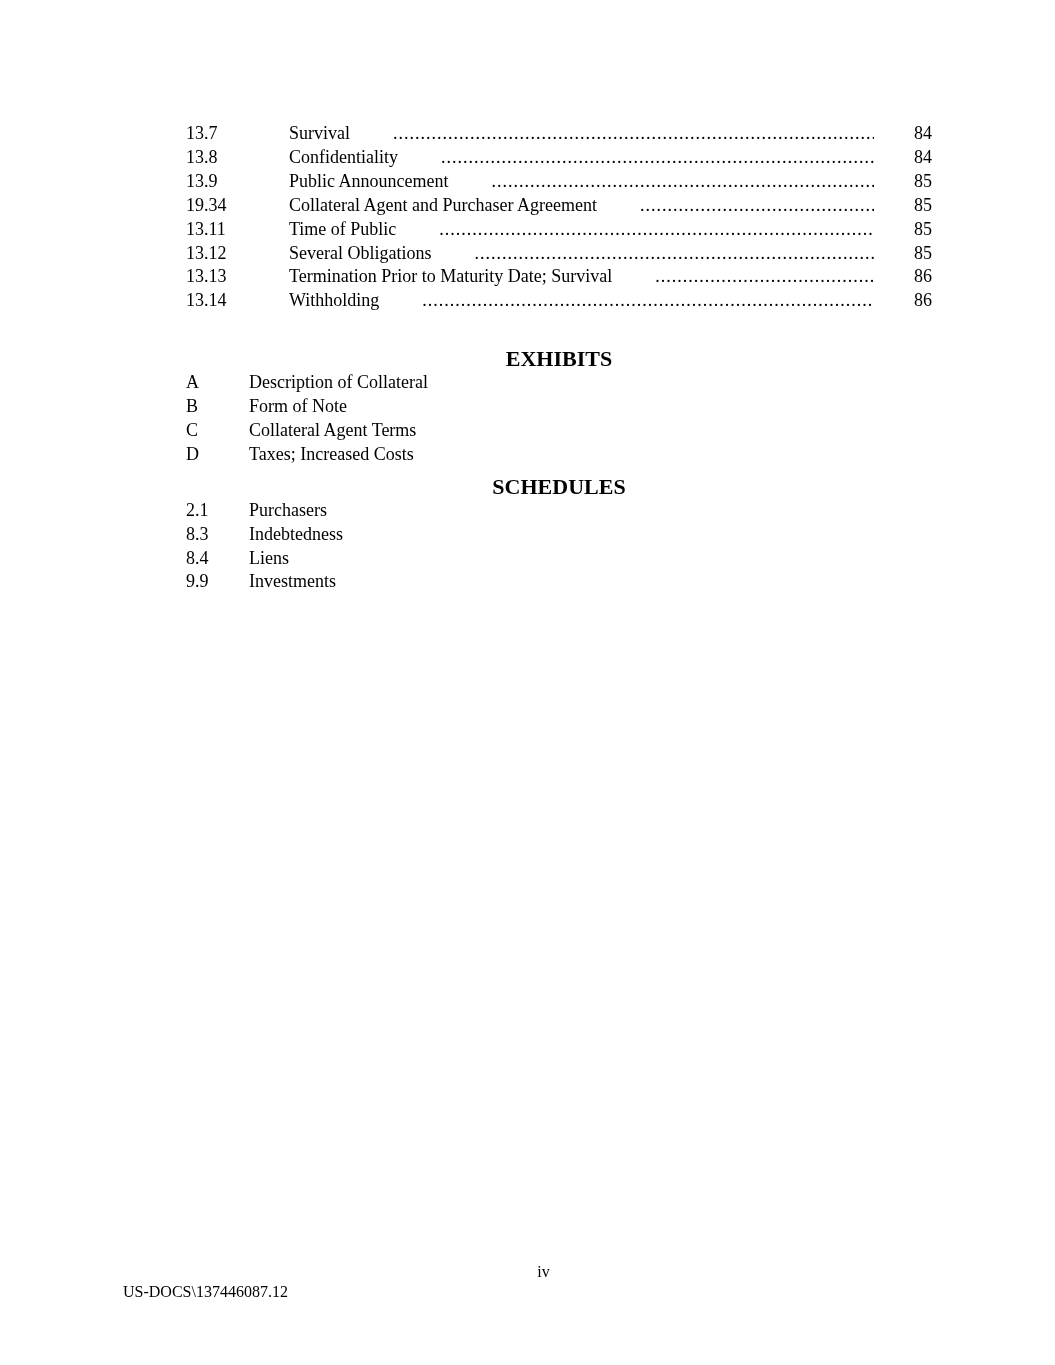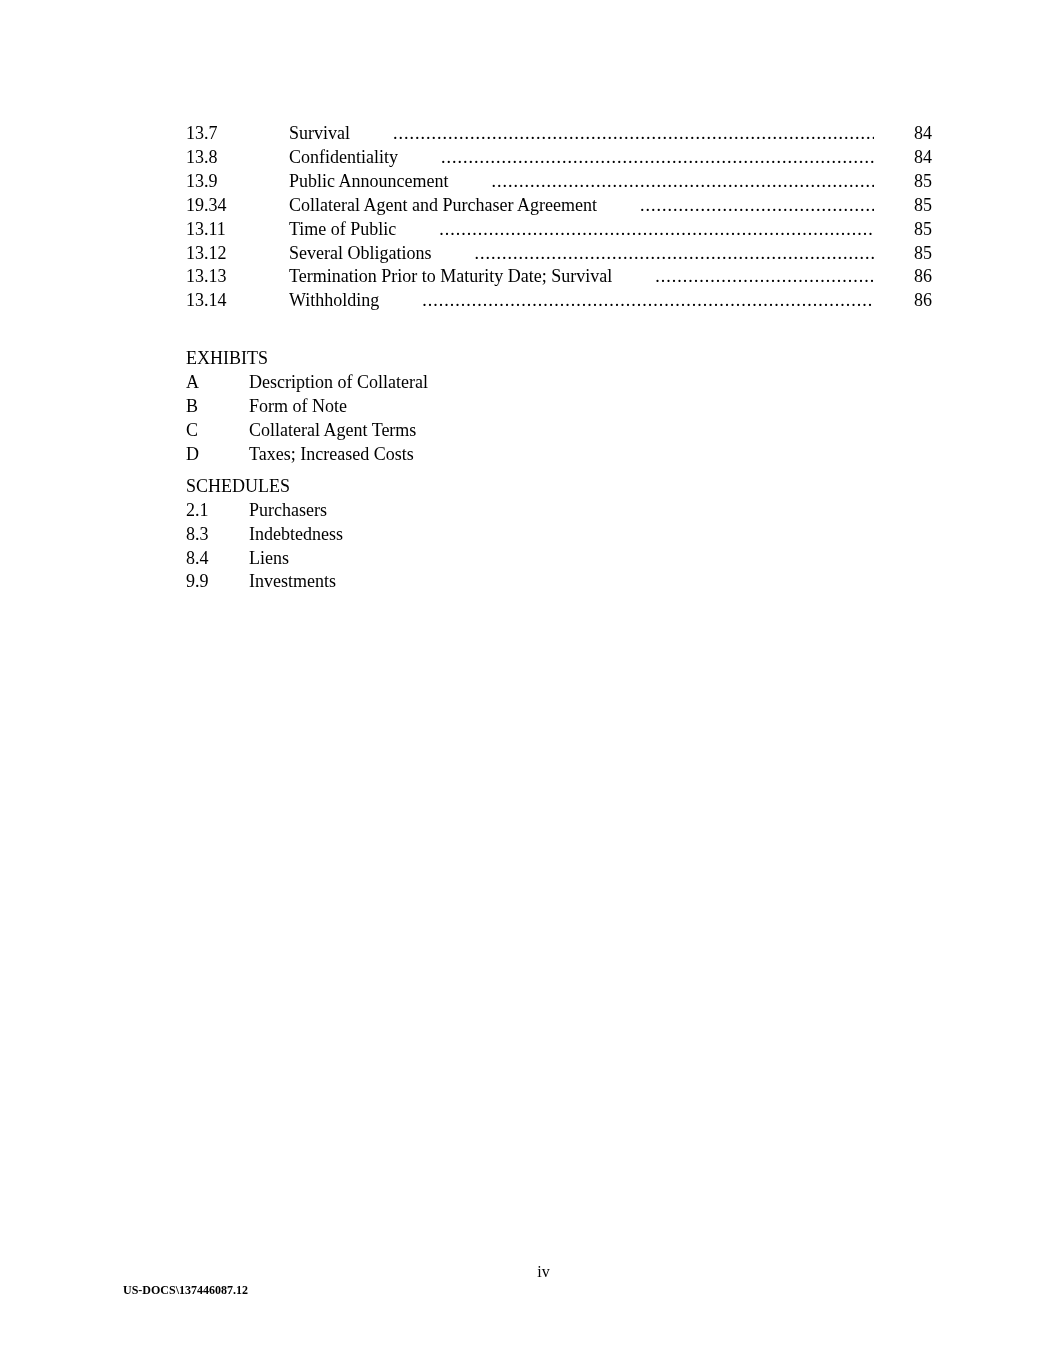--- a/index.html
+++ b/index.html
@@ -47,44 +47,44 @@
   .leader::after {
     content: "...................................................................................................................................................................................................................................";
     letter-spacing: 1px;
   }
   .col-page {
     flex: 0 0 auto;
     white-space: nowrap;
   }
   
   .section-heading {
-    font-weight: normal;
-    font-size: 18px;
+    font-weight: bold;
+    font-size: 22px;
+    text-align: center;
   }
   .exhibits-block { margin-top: 34px; }
   .schedules-block { margin-top: 8px; }
   .plain-row {
     display: flex;
     align-items: baseline;
   }
   
   .footer-page-label {
     position: absolute;
     top: 1263px;
     left: 16px;
     width: 1055px;
     text-align: center;
     font-size: 16px;
   }
   .footer-doc-id {
     position: absolute;
     top: 1283px;
     left: 123px;
-    font-size: 12px;
-    font-weight: bold;
+    font-size: 16px;
   }
 </style>
 </head>
 <body>
 
 <div class="page-content">
 
   <div>
     <div class="toc-row">
       <span class="col-num">13.7</span>

